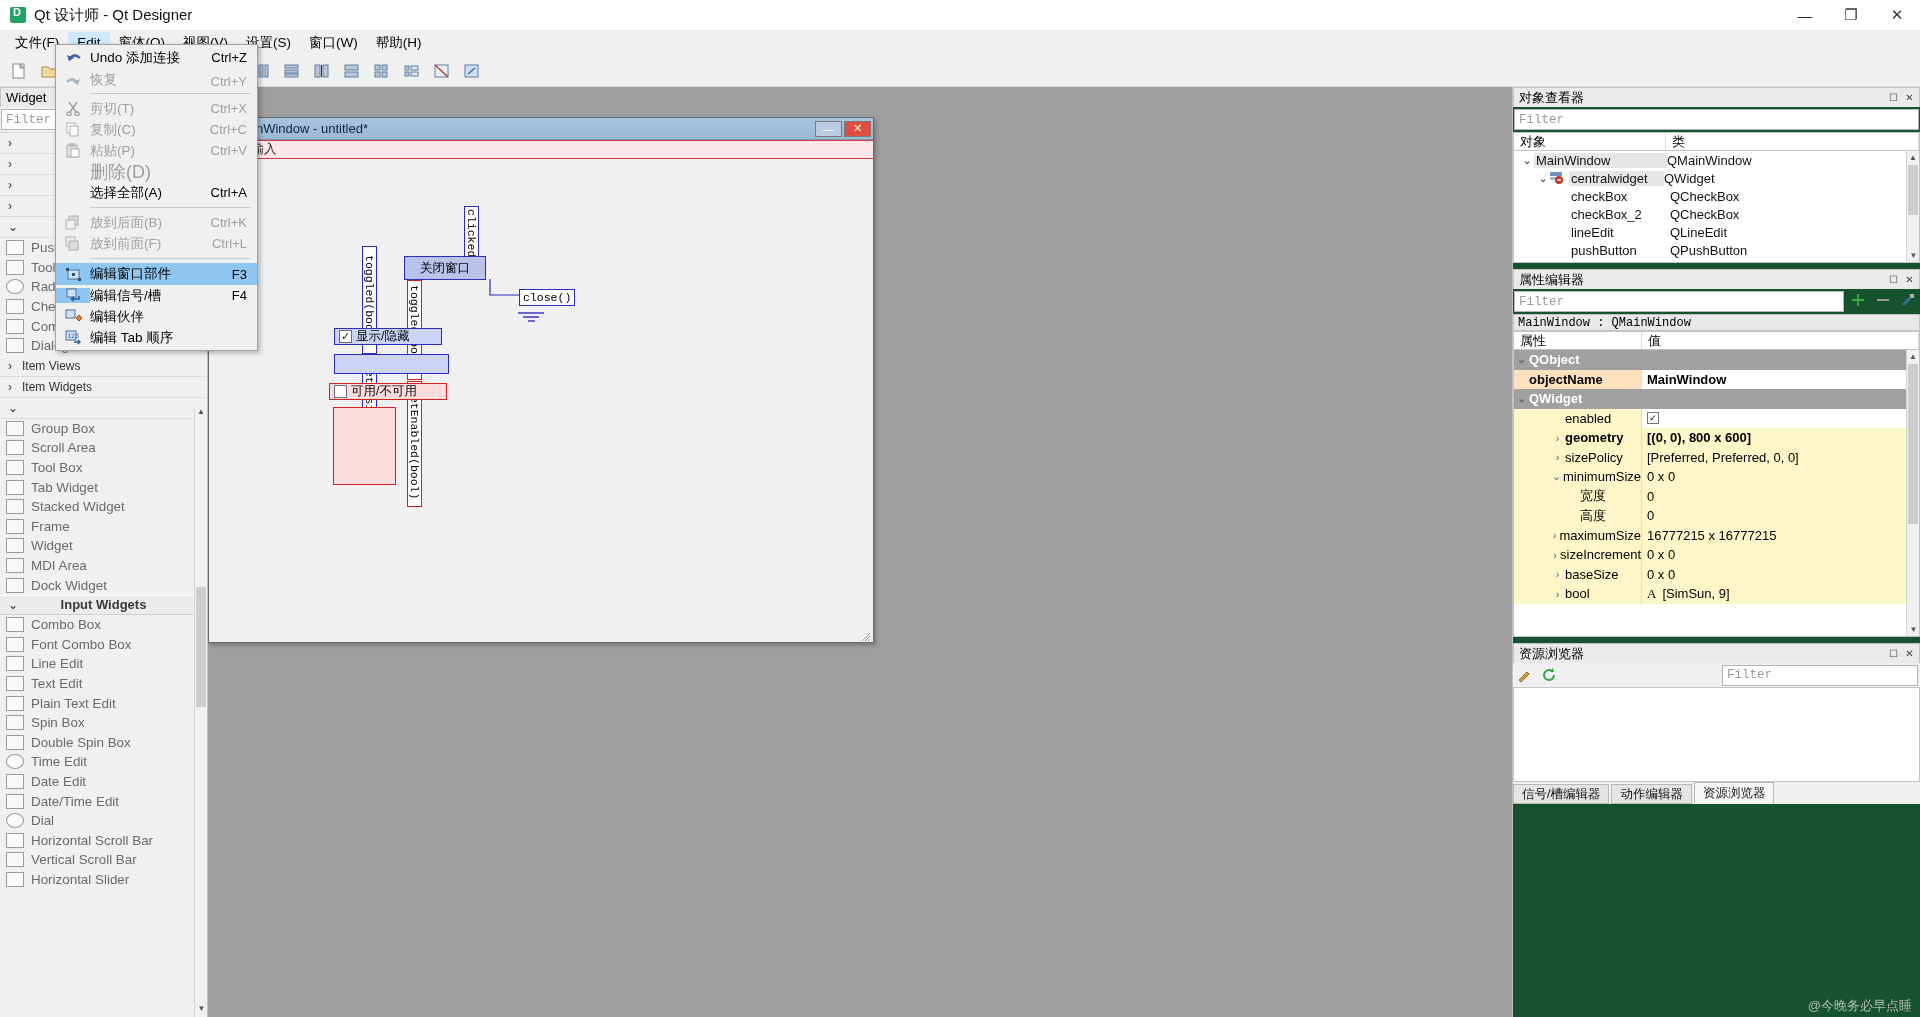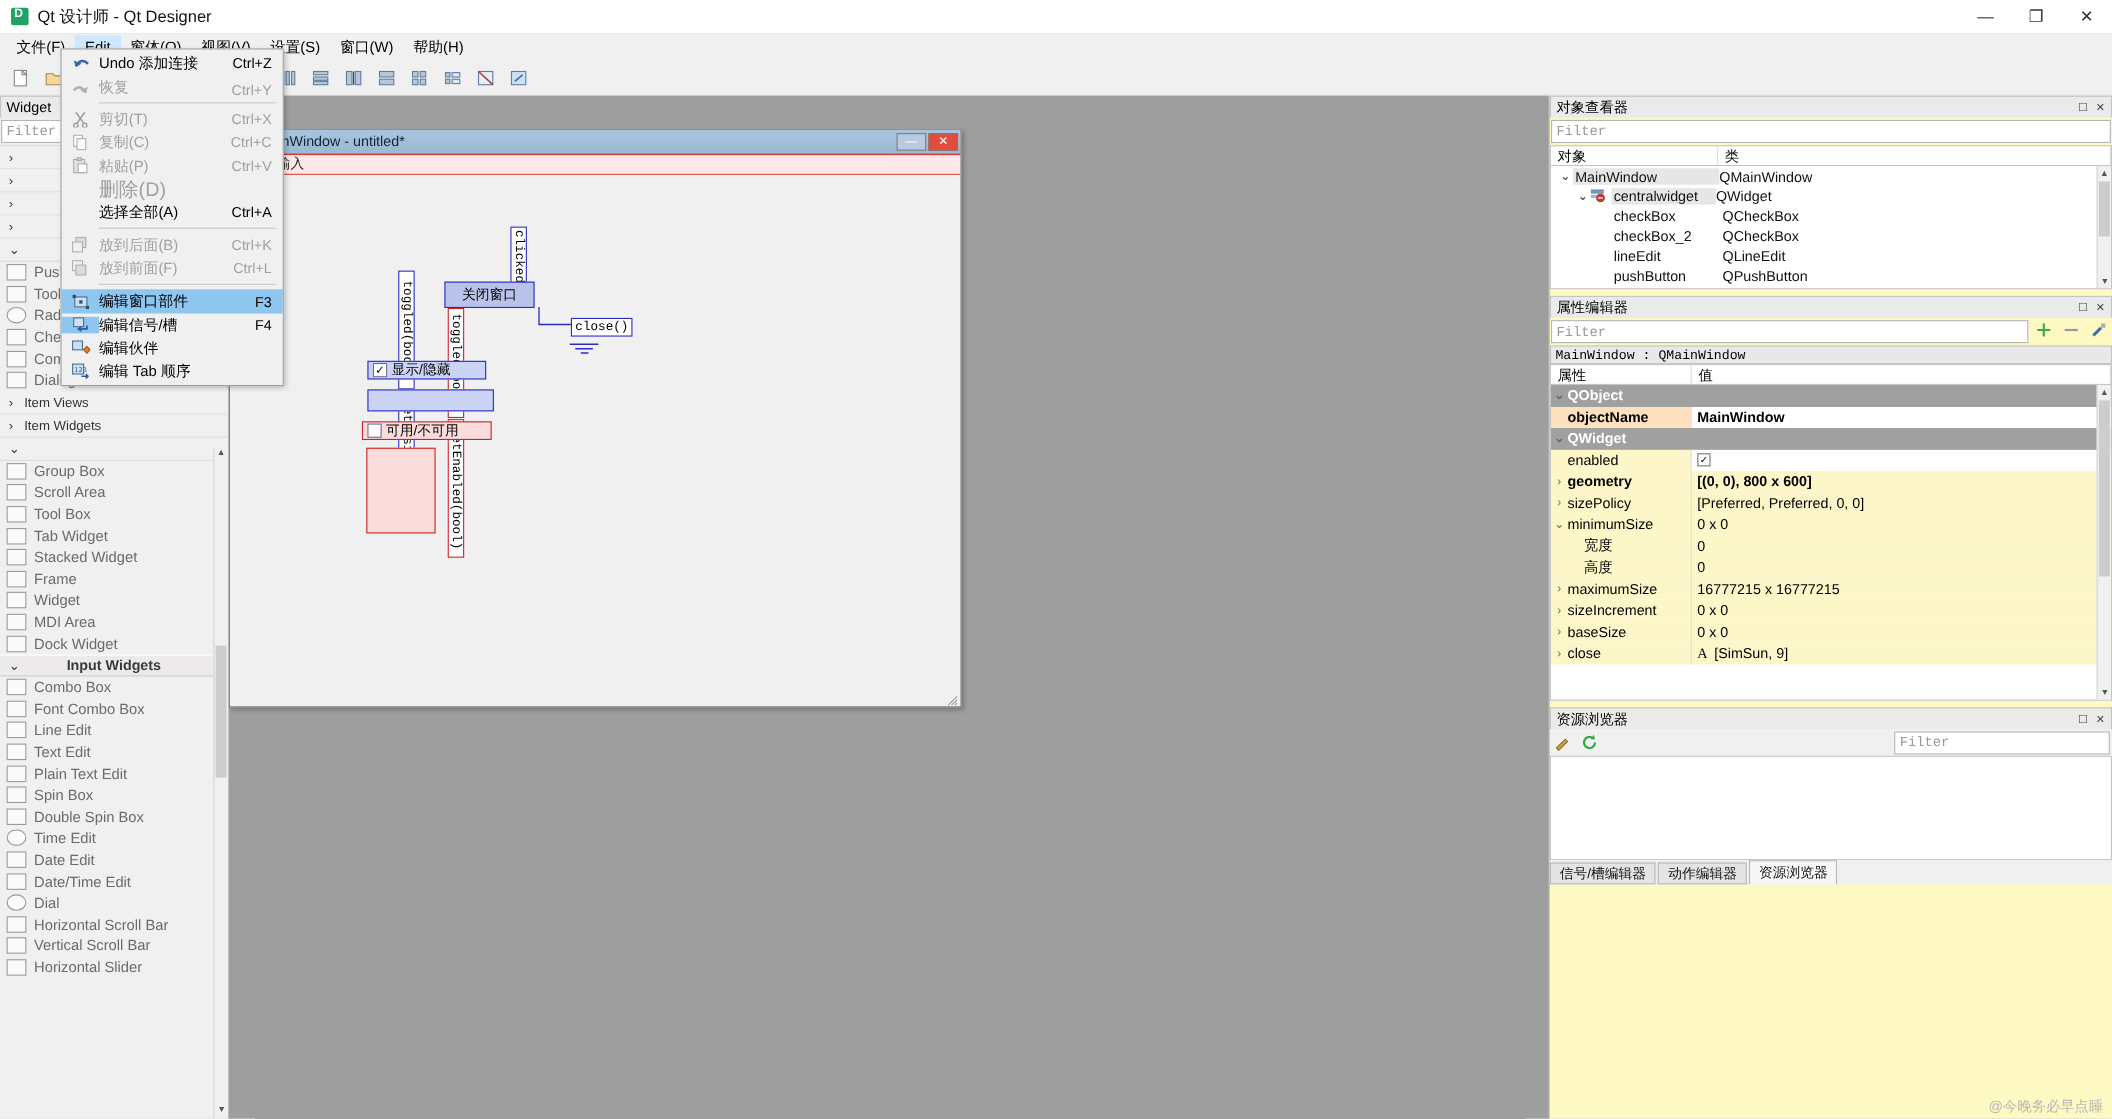--- a/index.html
+++ b/index.html
@@ -130,21 +130,21 @@
     font-family:"Liberation Mono", monospace; font-size:11.5px;
     padding:1px 3px;
   }
   .btn3d {
     border:1px solid #2b2bc0; background:#b9c2e8; font-size:12.5px; color:#000;
     display:flex; align-items:center; justify-content:center;
   }
   .pinkbox { border:1px solid #cc2222; background:#fbdcdc; }
   .bluebox { border:1px solid #2b2bc0; background:#ccd4f5; }
   
-  #rightdock { width:512px; background:#fef9c3; display:flex; flex-direction:column;
+  #rightdock { width:408px; background:#14532d; display:flex; flex-direction:column;
                border-left:1px solid #c0c0c0; }
   .dock { display:flex; flex-direction:column; }
   .treehdr { height:19px; background:#fff; border:1px solid #c4c4c4; display:flex;
              font-size:13px; color:#000; }
   .treehdr div { display:flex; align-items:center; padding-left:6px; border-right:1px solid #dcdcdc; }
   .treebody { background:#fff; border:1px solid #c4c4c4; border-top:none; overflow:hidden;
               position:relative; }
   .trow { height:18px; display:flex; align-items:center; font-size:13px; color:#111; }
   .trow .chev { width:14px; text-align:center; color:#333; font-size:11px; }
   .trow .ico { width:15px;height:13px;margin-right:4px; }
@@ -155,21 +155,21 @@
                     font-size:8px;color:#555;}
   .scrollv .thumb { margin:1px; background:#cdcdcd; }
   .propsel { height:17px; background:#e8e8e8; border:1px solid #c4c4c4; display:flex;
              align-items:center; padding-left:4px;
              font-family:"Liberation Mono", monospace; font-size:12px; color:#000; }
   .prow { height:19.5px; display:flex; font-size:13px; align-items:stretch; }
   .prow .pk { width:128px; display:flex; align-items:center; border-right:1px solid #dcdcdc; }
   .prow .pv { flex:1; display:flex; align-items:center; padding-left:5px; }
   .prow.grp { background:#a0a0a0; color:#fff; font-weight:bold; }
   .prow.grp .pk { border-right:none; }
-  .prow.y .pk { background:#fdf6c8; }
+  .prow.y .pk { background:#fdf6c8;padding-left:36px; }
   .prow.y .pv { background:#fdf6c8; }
   .prow.o .pk { background:#fde0bd; font-weight:bold; }
   .prow.o .pv { background:#ffffff; font-weight:bold; }
   .prow .chev { width:15px; text-align:center; color:#666; font-size:11px; }
   .prow .ind { width:15px; }
   .toolrow { height:24px; display:flex; align-items:center; background:#f0f0f0; }
   .toolrow .ti { width:24px;height:22px;display:flex;align-items:center;justify-content:center; }
   .resbody { display:flex; border:1px solid #c4c4c4; background:#fff; }
   .tabbar { height:22px; display:flex; align-items:flex-end; background:#f0f0f0; }
   .tabbar .tab { height:20px; padding:0 8px; display:flex; align-items:center;
@@ -724,21 +724,21 @@
         <div class="prow y">
           <div class="pk">
               <span class="chev">›</span>
             <span>baseSize</span>
             </div>
           <div class="pv">0 x 0</div>
         </div>
         <div class="prow y">
           <div class="pk">
               <span class="chev">›</span>
-            <span>close</span>
+            <span>bool</span>
             </div>
           <div class="pv">
             <span style="font-family:'Liberation Serif',serif;margin-right:6px">A</span>
             <span>[SimSun, 9]</span>
           </div>
         </div>
         <div class="scrollv">
           <div class="arrow">▲</div>
           <div class="thumb" style="height:160px"></div>
           <div class="arrow" style="position:absolute;bottom:0;width:13px">▼</div>

